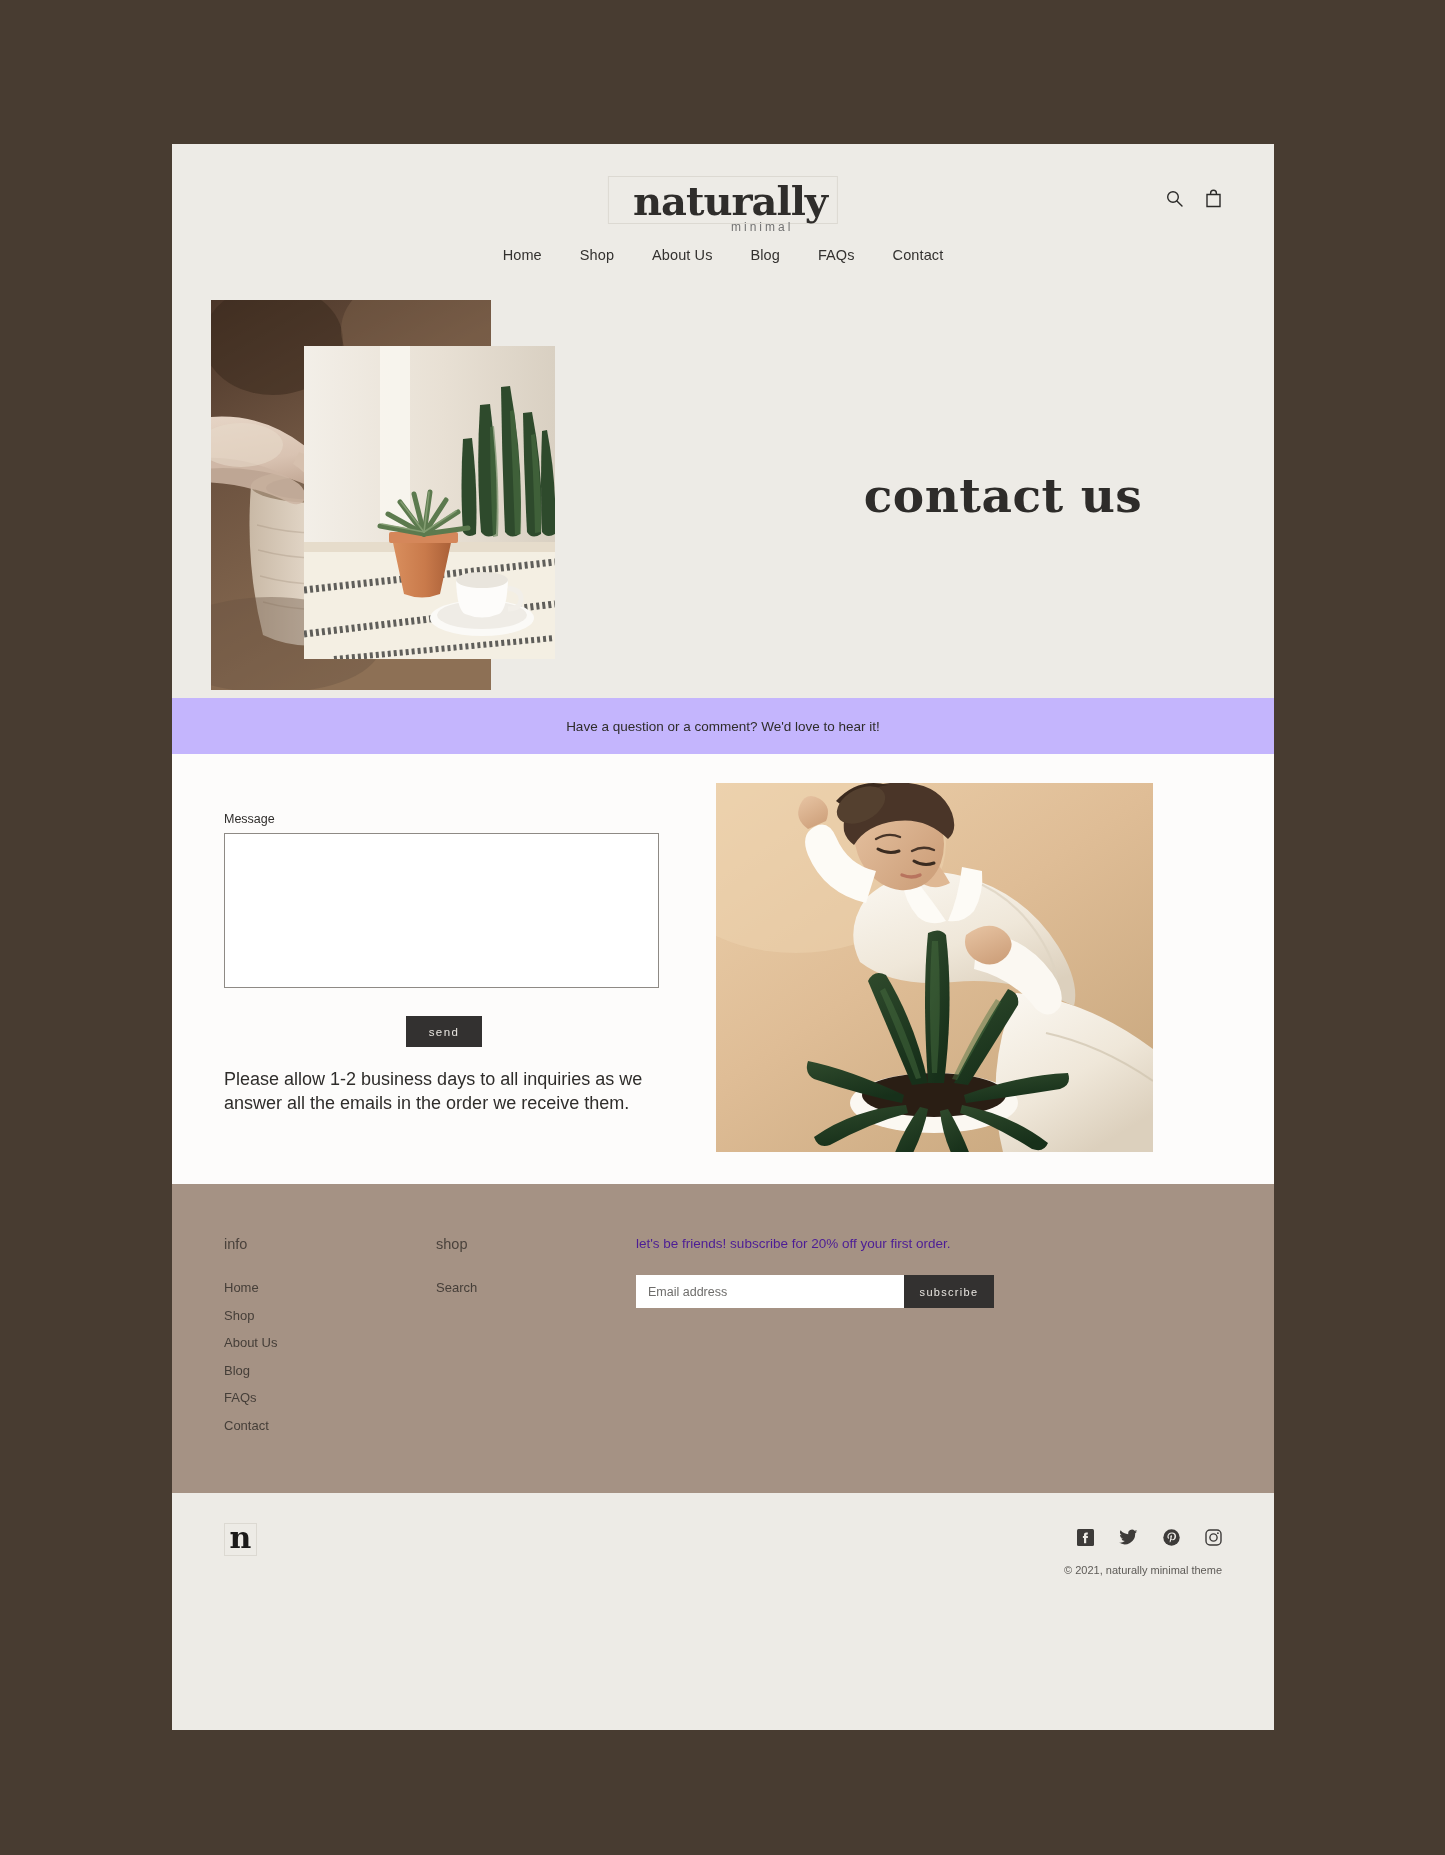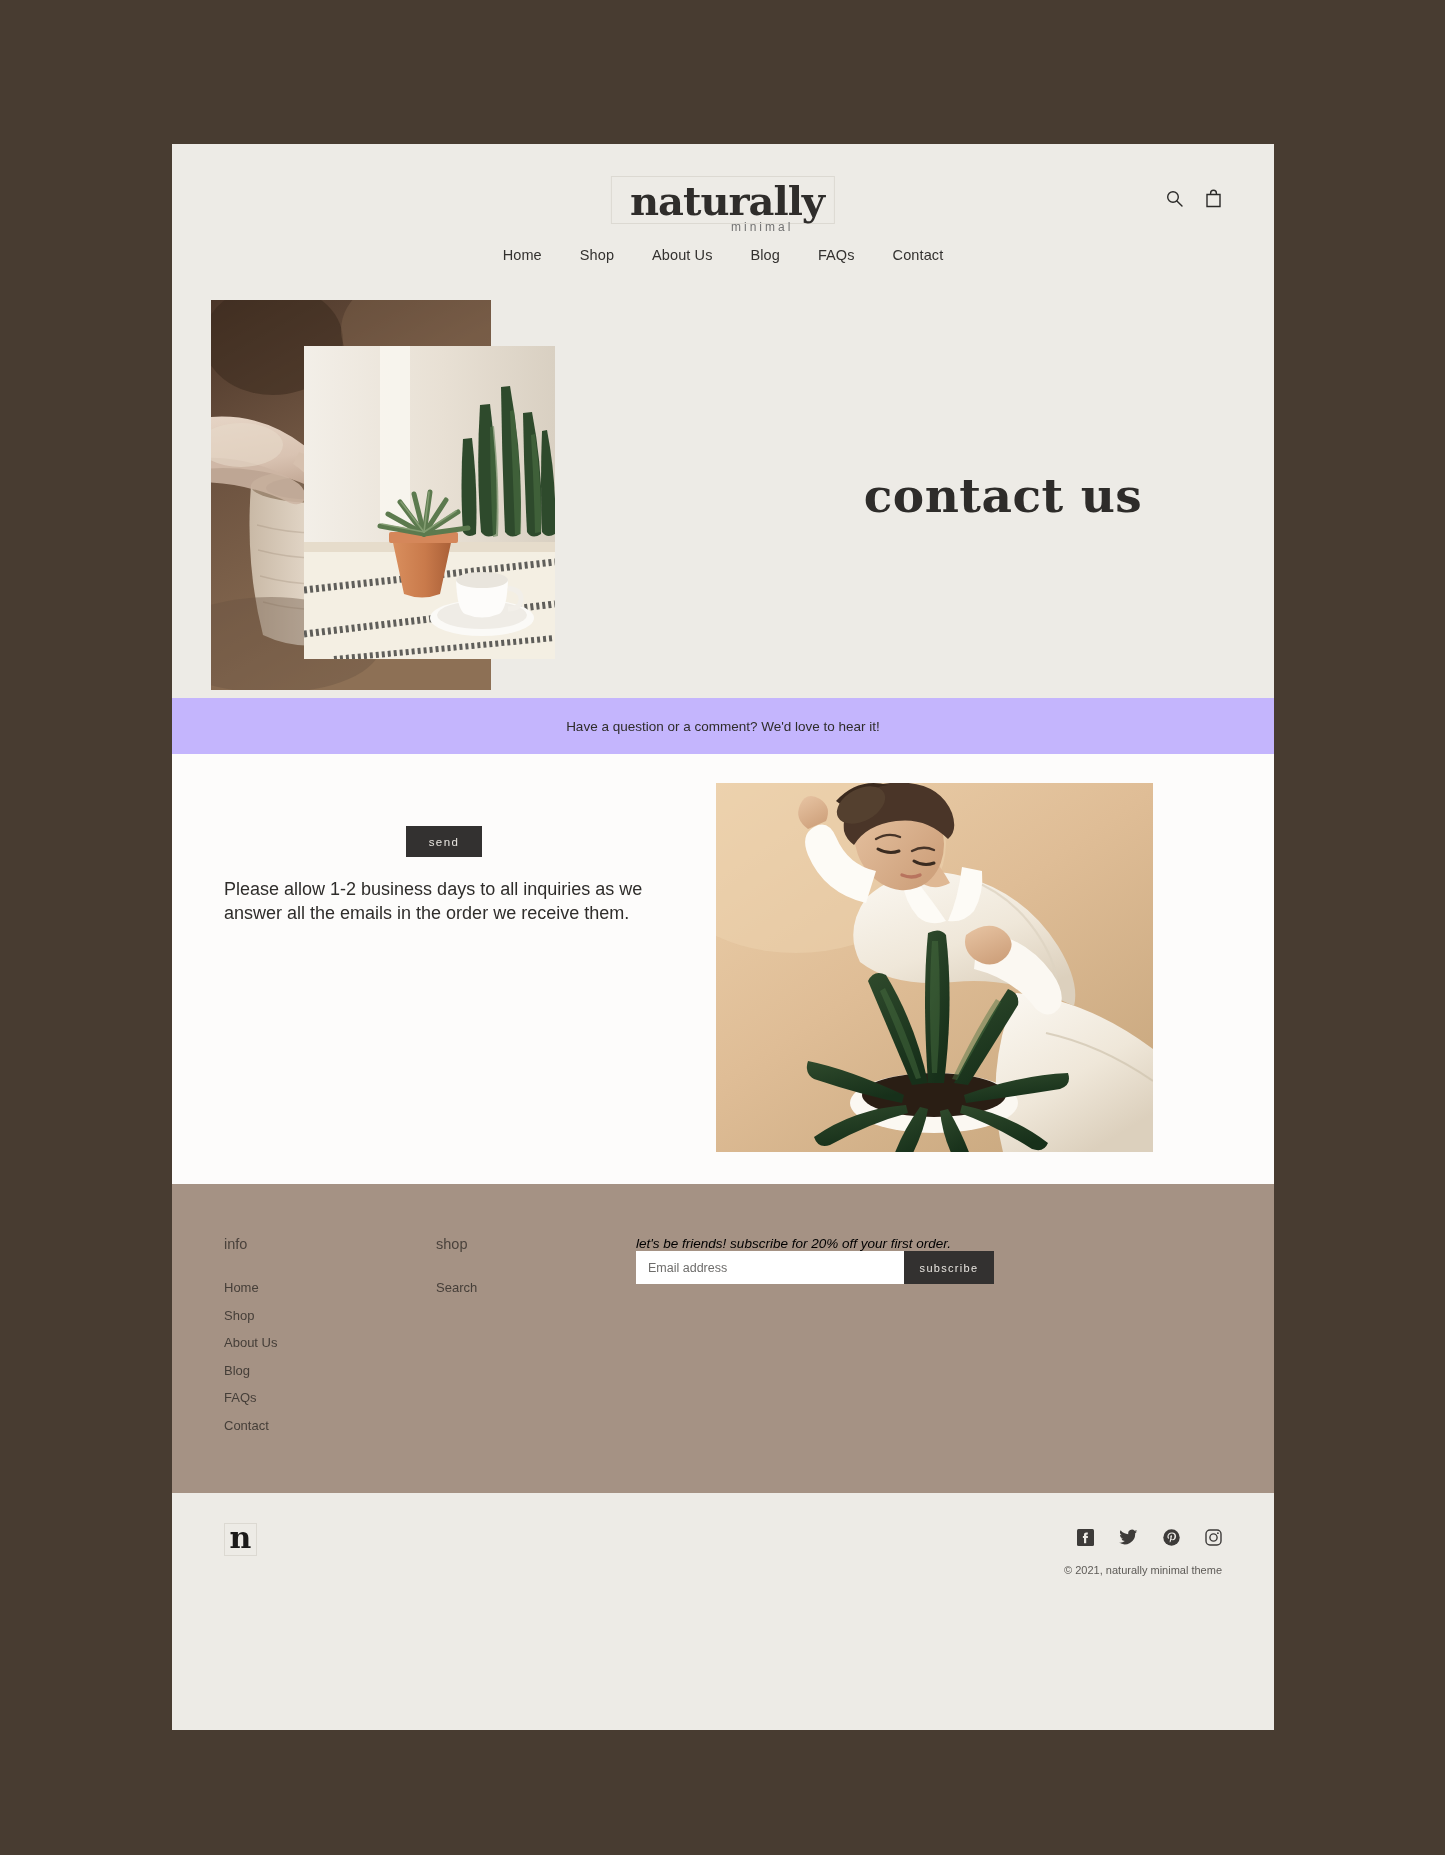--- a/index.html
+++ b/index.html
@@ -30,21 +30,21 @@
   }
   .logo-wrap {
     position: absolute;
     left: 50%;
     top: 32px;
     transform: translateX(-50%);
     text-align: center;
   }
   .logo-box {
     border: 1px solid #dcd9d2;
-    padding: 2px 10px 0 18px;
+    padding: 2px 10px 0 24px;
     display: inline-block;
   }
   .logo-word {
     font-family: "DejaVu Serif", serif;
     font-weight: 700;
     font-size: 40px;
     letter-spacing: -1px;
     color: #2f2d2b;
     line-height: 44px;
     display: block;
@@ -226,22 +226,22 @@
   }
   .f-link {
     display: block;
     font-size: 13px;
     color: #453e38;
     text-decoration: none;
     margin-bottom: 12.5px;
   }
   .news-text {
     font-size: 13.5px;
-    color: #000000;
-    font-style: italic;
+    color: #4c1d95;
+    margin-bottom: 24px;
   }
   .news-form { display: flex; }
   .news-input {
     width: 268px;
     height: 33px;
     border: none;
     background: #fff;
     font-family: "Liberation Sans", sans-serif;
     font-size: 12.5px;
     padding: 0 12px;
@@ -454,20 +454,24 @@
   </div>
 
   <div class="banner">
     <span>Have a question or a comment? We'd love to hear it!</span>
   </div>
 
   <div class="contact-section">
 
     <div class="form-col">
 
+      <div class="field full">
+        <label>Message</label>
+        <textarea style=""></textarea>
+      </div>
 
       <div class="send-wrap">
         <button class="send-btn">send</button>
       </div>
 
       <div class="form-note">Please allow 1-2 business days to all inquiries as we answer all the emails in the order we receive them.</div>
     </div>
 
     <div class="photo-col">
       <svg viewBox="0 0 437 369" preserveAspectRatio="none">

